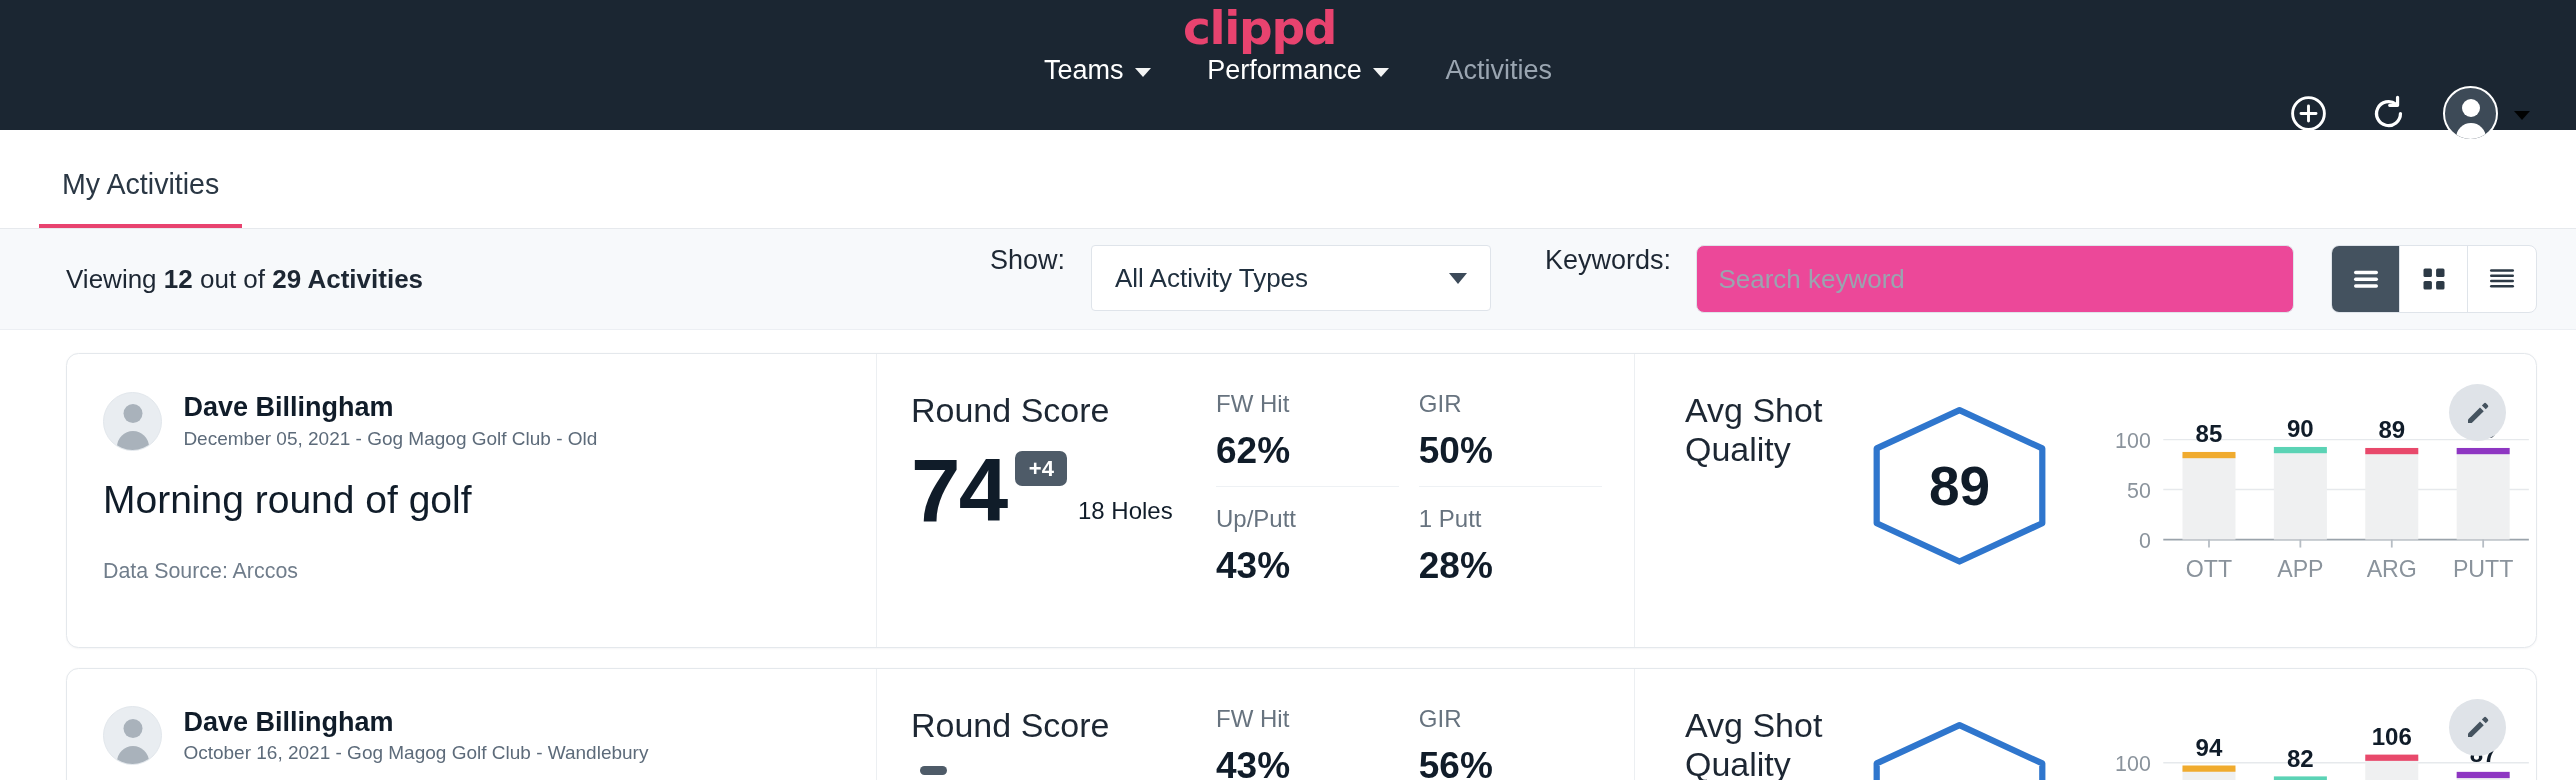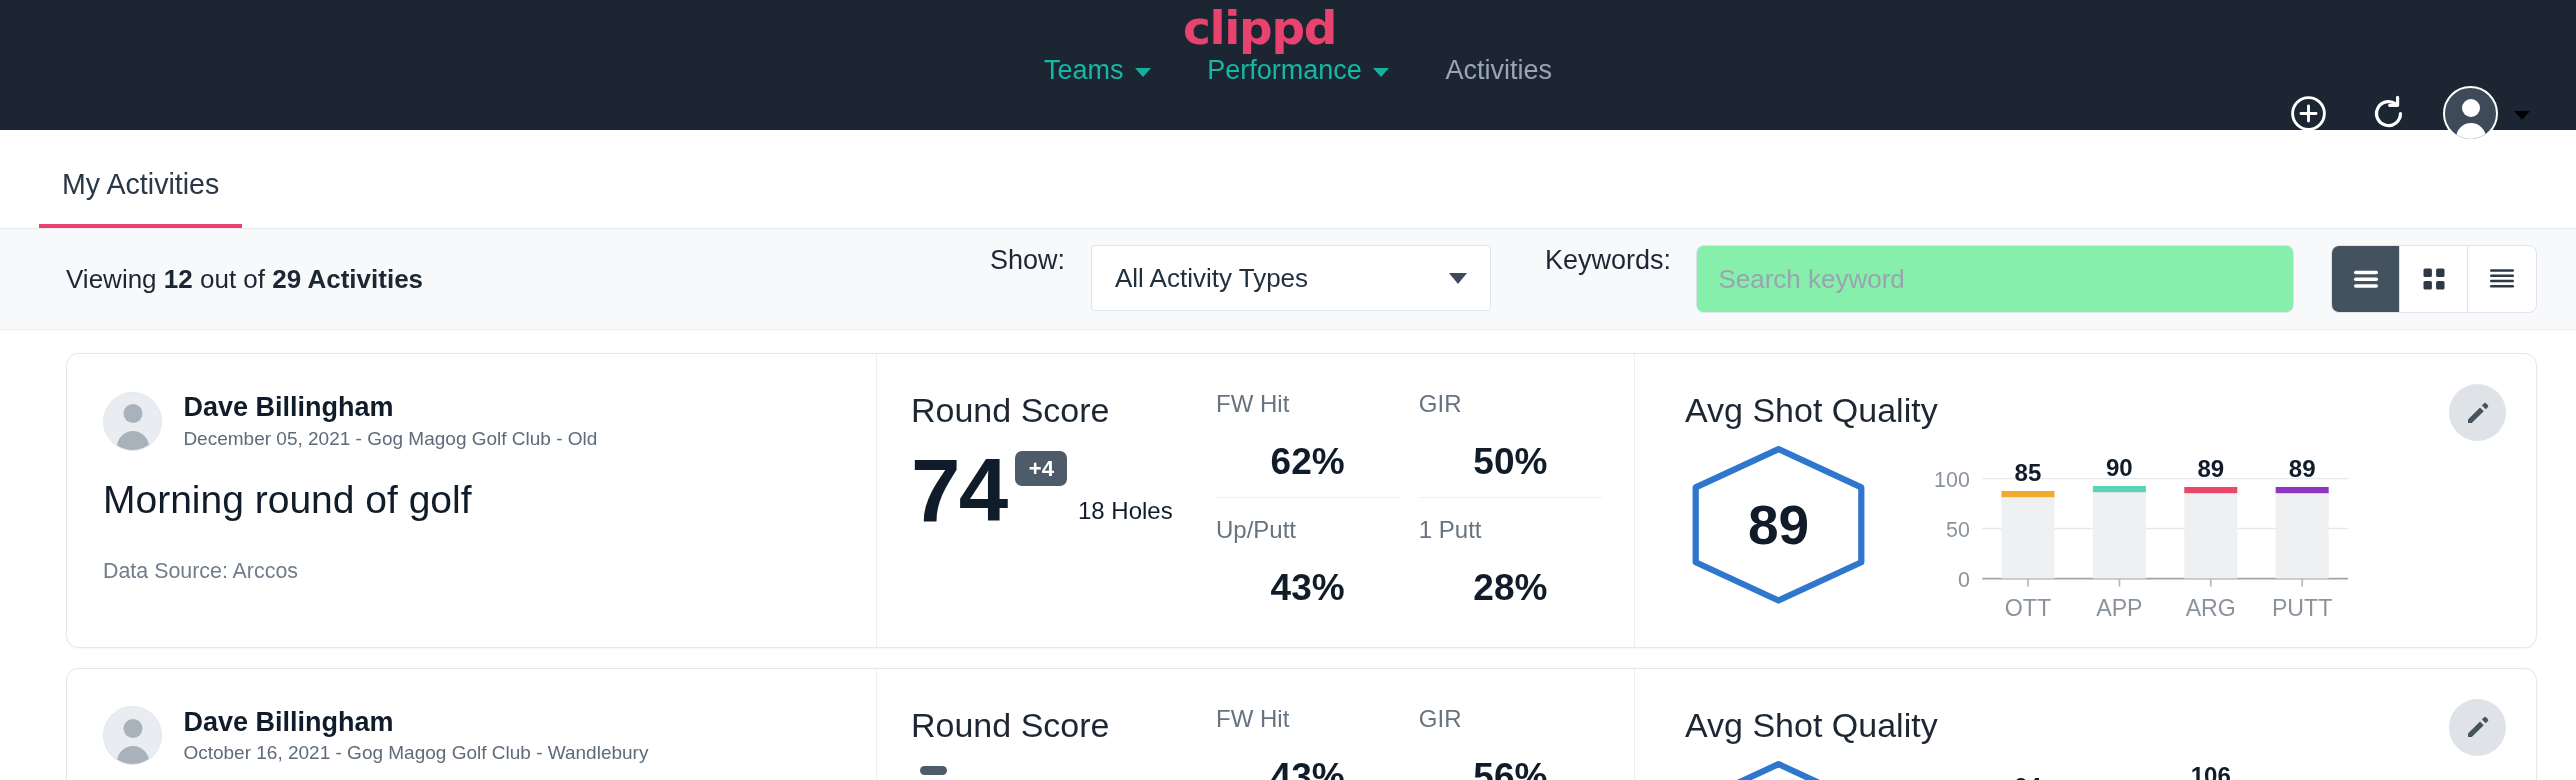--- a/index.html
+++ b/index.html
@@ -23,21 +23,21 @@
     font-size: 47px;
     font-weight: 700;
     color: #e8436f;
     letter-spacing: -1.3px;
     margin-right: 77px;
     font-family: "DejaVu Sans", sans-serif;
   }
   .navitems { display: flex; align-items: center; gap: 0; }
   .navitem {
     display: flex; align-items: center; gap: 11.6px;
-    color: #14b8a6;
+    color: #ffffff;
     font-size: 27px;
     padding: 0 28px;
     cursor: pointer;
     white-space: nowrap;
   }
   .navitem.muted { color: #9aa5b1; }
   .chev-down {
     width: 0; height: 0;
     border-left: 8px solid transparent;
     border-right: 8px solid transparent;
@@ -120,21 +120,21 @@
   .select .sc {
     margin-left: auto;
     width: 0; height: 0;
     border-left: 9.8px solid transparent;
     border-right: 9.8px solid transparent;
     border-top: 11.6px solid #3c4a59;
   }
   .searchbox {
     width: 598px; height: 68px;
     margin-left: 25px;
-    background: #86efac;
+    background: #ec4899;
     border: 1.8px solid #dfe4ea;
     border-radius: 8px;
     display: flex; align-items: center;
     padding: 0 21.4px;
   }
   .searchbox input {
     border: 0; outline: 0; width: 100%;
     font-size: 26px; color: #20303f;
     font-family: "Liberation Sans", sans-serif;
     background: transparent;
@@ -224,26 +224,26 @@
     border-right: 1.8px solid #eceff2;
     display: grid;
     grid-template-columns: 1fr 1fr;
     grid-template-rows: auto auto;
     column-gap: 19.6px;
     align-content: start;
   }
   .stat { padding-bottom: 14.3px; }
   .stat.bord { border-bottom: 1.8px solid #eef1f4; margin-bottom: 18px; }
   .stat-l { font-size: 24px; color: #67737f; }
-  .stat-v { font-size: 37px; font-weight: 700; color: #101c29; margin-top: 23px; text-align: center; }
+  .stat-v { font-size: 37px; font-weight: 700; color: #101c29; margin-top: 12px; }
 
   .col-quality {
     flex: 1;
     padding: 37px 0 0 50px;
-    display: flex; flex-direction: column;
+    display: flex; flex-direction: row;
   }
   .qbody { display: flex; align-items: flex-start; margin-top: 5.4px; }
   .hexwrap {
     width: 187px; height: 166px;
     position: relative;
     display: flex; align-items: center; justify-content: center;
     margin-top: 7.1px; flex: none;
   }
   .hexwrap svg { position: absolute; inset: 0; }
   .hexnum {

